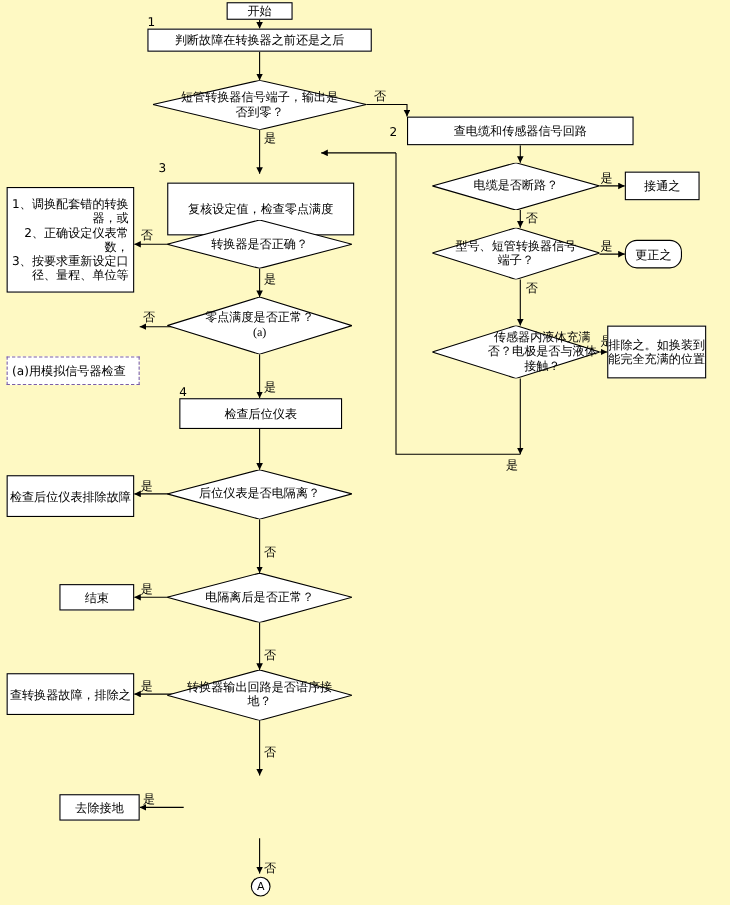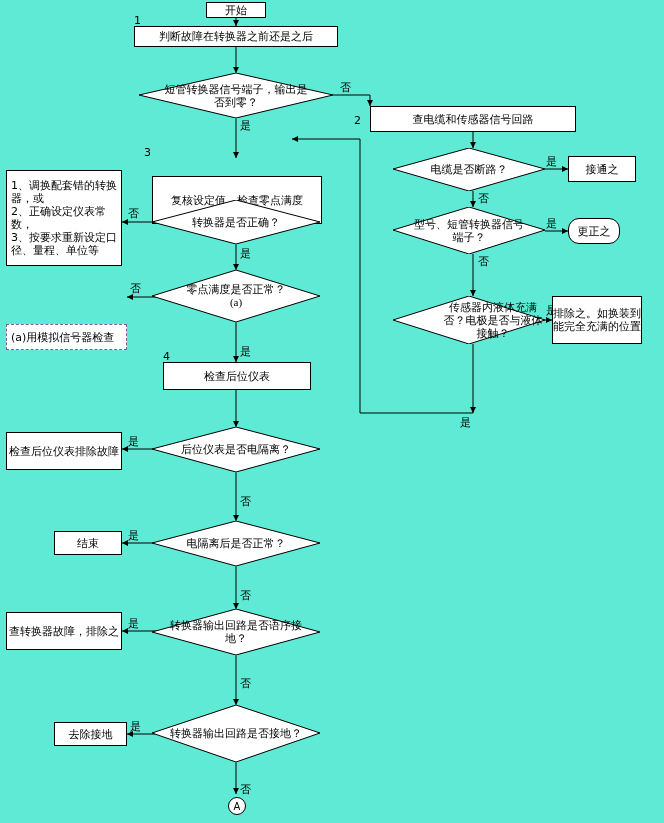--- a/index.html
+++ b/index.html
@@ -1,22 +1,22 @@
 <!DOCTYPE html>
 <html><head>
 <meta charset="utf-8">
 <style>
   html,body{margin:0;padding:0;background:#ffffff;}
-  #canvas{position:relative;width:664px;height:823px;background:#5eead4;
+  #canvas{position:relative;width:664px;height:823px;background:#fef9c3;
     font-family:"DejaVu Sans","Liberation Sans",sans-serif;}
   svg.lines{position:absolute;left:0;top:0;width:664px;height:823px;pointer-events:none;}
   .node{position:absolute;box-sizing:border-box;display:flex;align-items:center;justify-content:center;
         text-align:center;color:#000;}
   .box{border:1px solid #000;background:#fff;font-size:11px;line-height:13px;}
-  .box.left{justify-content:flex-start;text-align:left;padding:3px 4px;}
+  .box.left{justify-content:flex-start;text-align:right;padding:3px 4px;}
   .dashed{border:1px dashed #7a5ea8;background:#fff;font-size:11px;line-height:13px;
           justify-content:flex-start;text-align:left;padding:3px 4px;}
   .diamond{font-size:11px;line-height:13px;background:transparent;font-family:Liberation Serif, serif;}
   .diamond .dtxt{position:relative;z-index:2;}
   .diamond svg{position:absolute;left:0;top:0;}
   .lbl{position:absolute;font-size:11px;color:#000;}
   .num{position:absolute;font-size:11px;color:#000;}
   .circ{position:absolute;width:16px;height:16px;border:1px solid #000;border-radius:50%;
         display:flex;align-items:center;justify-content:center;font-size:10px;background:#fff;}
 </style>
@@ -134,21 +134,21 @@
     <svg width="152" height="48">
         <polygon points="76,0 152,24 76,48 0,24" fill="#fff" stroke="#000"></polygon>
       </svg>
     <div class="dtxt" style="width:116px;margin-left:48px;">传感器内液体充满否？电极是否与液体接触？</div>
   </div>
   <div class="lbl" style="left:546px;top:303px;">是</div>
   <div class="node box" style="left:552px;top:296px;width:90px;height:48px;">排除之。如换装到能完全充满的位置</div>
   <div class="lbl" style="left:460px;top:415px;">是</div>
 
   <div class="num" style="left:144px;top:146px;">3</div>
-  <div class="node box" style="left:152px;top:176px;width:170px;height:48px;text-align:center;">复核设定值，检查零点满度</div>
+  <div class="node box" style="left:152px;top:166px;width:170px;height:48px;text-align:center;">复核设定值，检查零点满度</div>
 
   <div class="node diamond" style="left:152px;top:200px;width:168px;height:44px;">
     <svg width="168" height="44">
         <polygon points="84,0 168,22 84,44 0,22" fill="#fff" stroke="#000"></polygon>
       </svg>
     <div class="dtxt" style="width:128px;">转换器是否正确？</div>
   </div>
   <div class="lbl" style="left:128px;top:206px;">否</div>
   <div class="lbl" style="left:240px;top:246px;">是</div>
 
@@ -195,25 +195,19 @@
   <div class="node diamond" style="left:152px;top:609px;width:168px;height:46px;">
     <svg width="168" height="46">
         <polygon points="84,0 168,23 84,46 0,23" fill="#fff" stroke="#000"></polygon>
       </svg>
     <div class="dtxt" style="width:136px;">转换器输出回路是否语序接地？</div>
   </div>
   <div class="lbl" style="left:128px;top:616px;">是</div>
   <div class="lbl" style="left:240px;top:676px;">否</div>
   <div class="node box" style="left:6px;top:612px;width:116px;height:38px;">查转换器故障，排除之</div>
 
-  <div class="node diamond" style="left:152px;top:705px;width:168px;height:57px;">
-    <svg width="168" height="57">
-        <polygon points="84,0 168,28 84,57 0,28" fill="#fff" stroke="#000"></polygon>
-      </svg>
-    <div class="dtxt" style="width:136px;">转换器输出回路是否接地？</div>
-  </div>
   <div class="lbl" style="left:130px;top:719px;">是</div>
   <div class="lbl" style="left:240px;top:782px;">否</div>
   <div class="node box" style="left:54px;top:722px;width:73px;height:24px;">去除接地</div>
 
   <div class="circ" style="left:228px;top:797px;">A</div>
 
 </div>
 
 </body></html>

